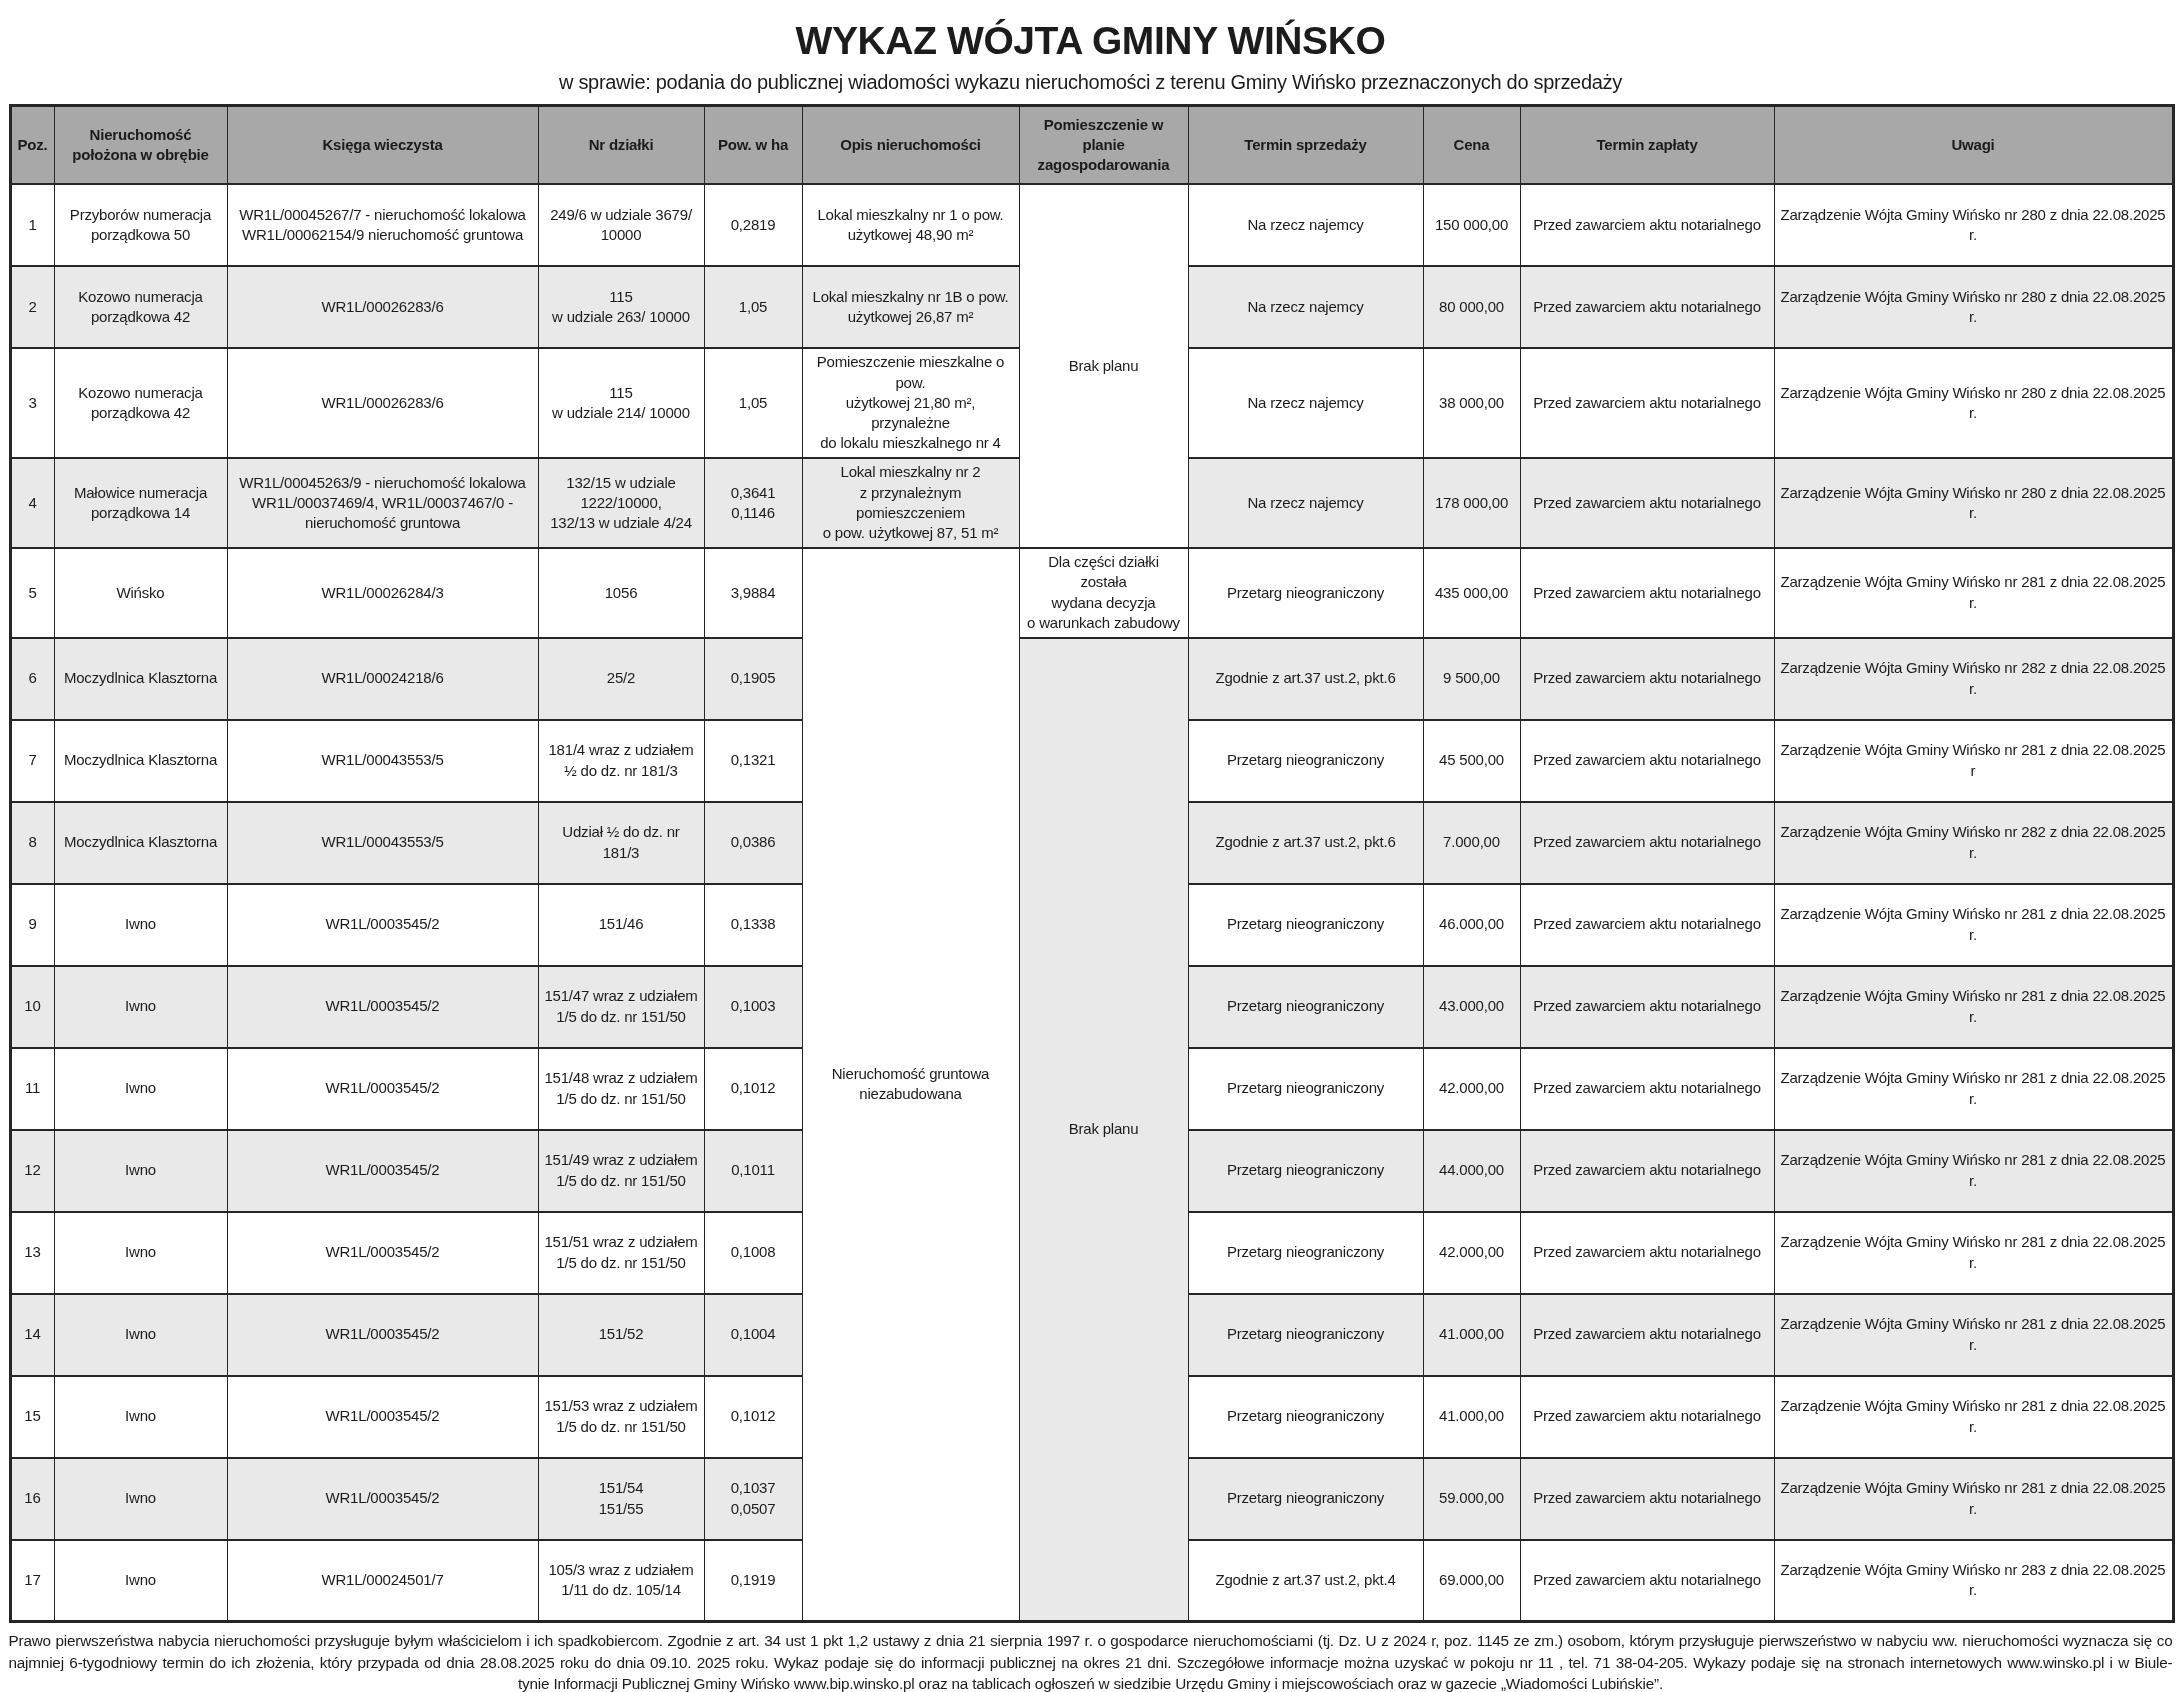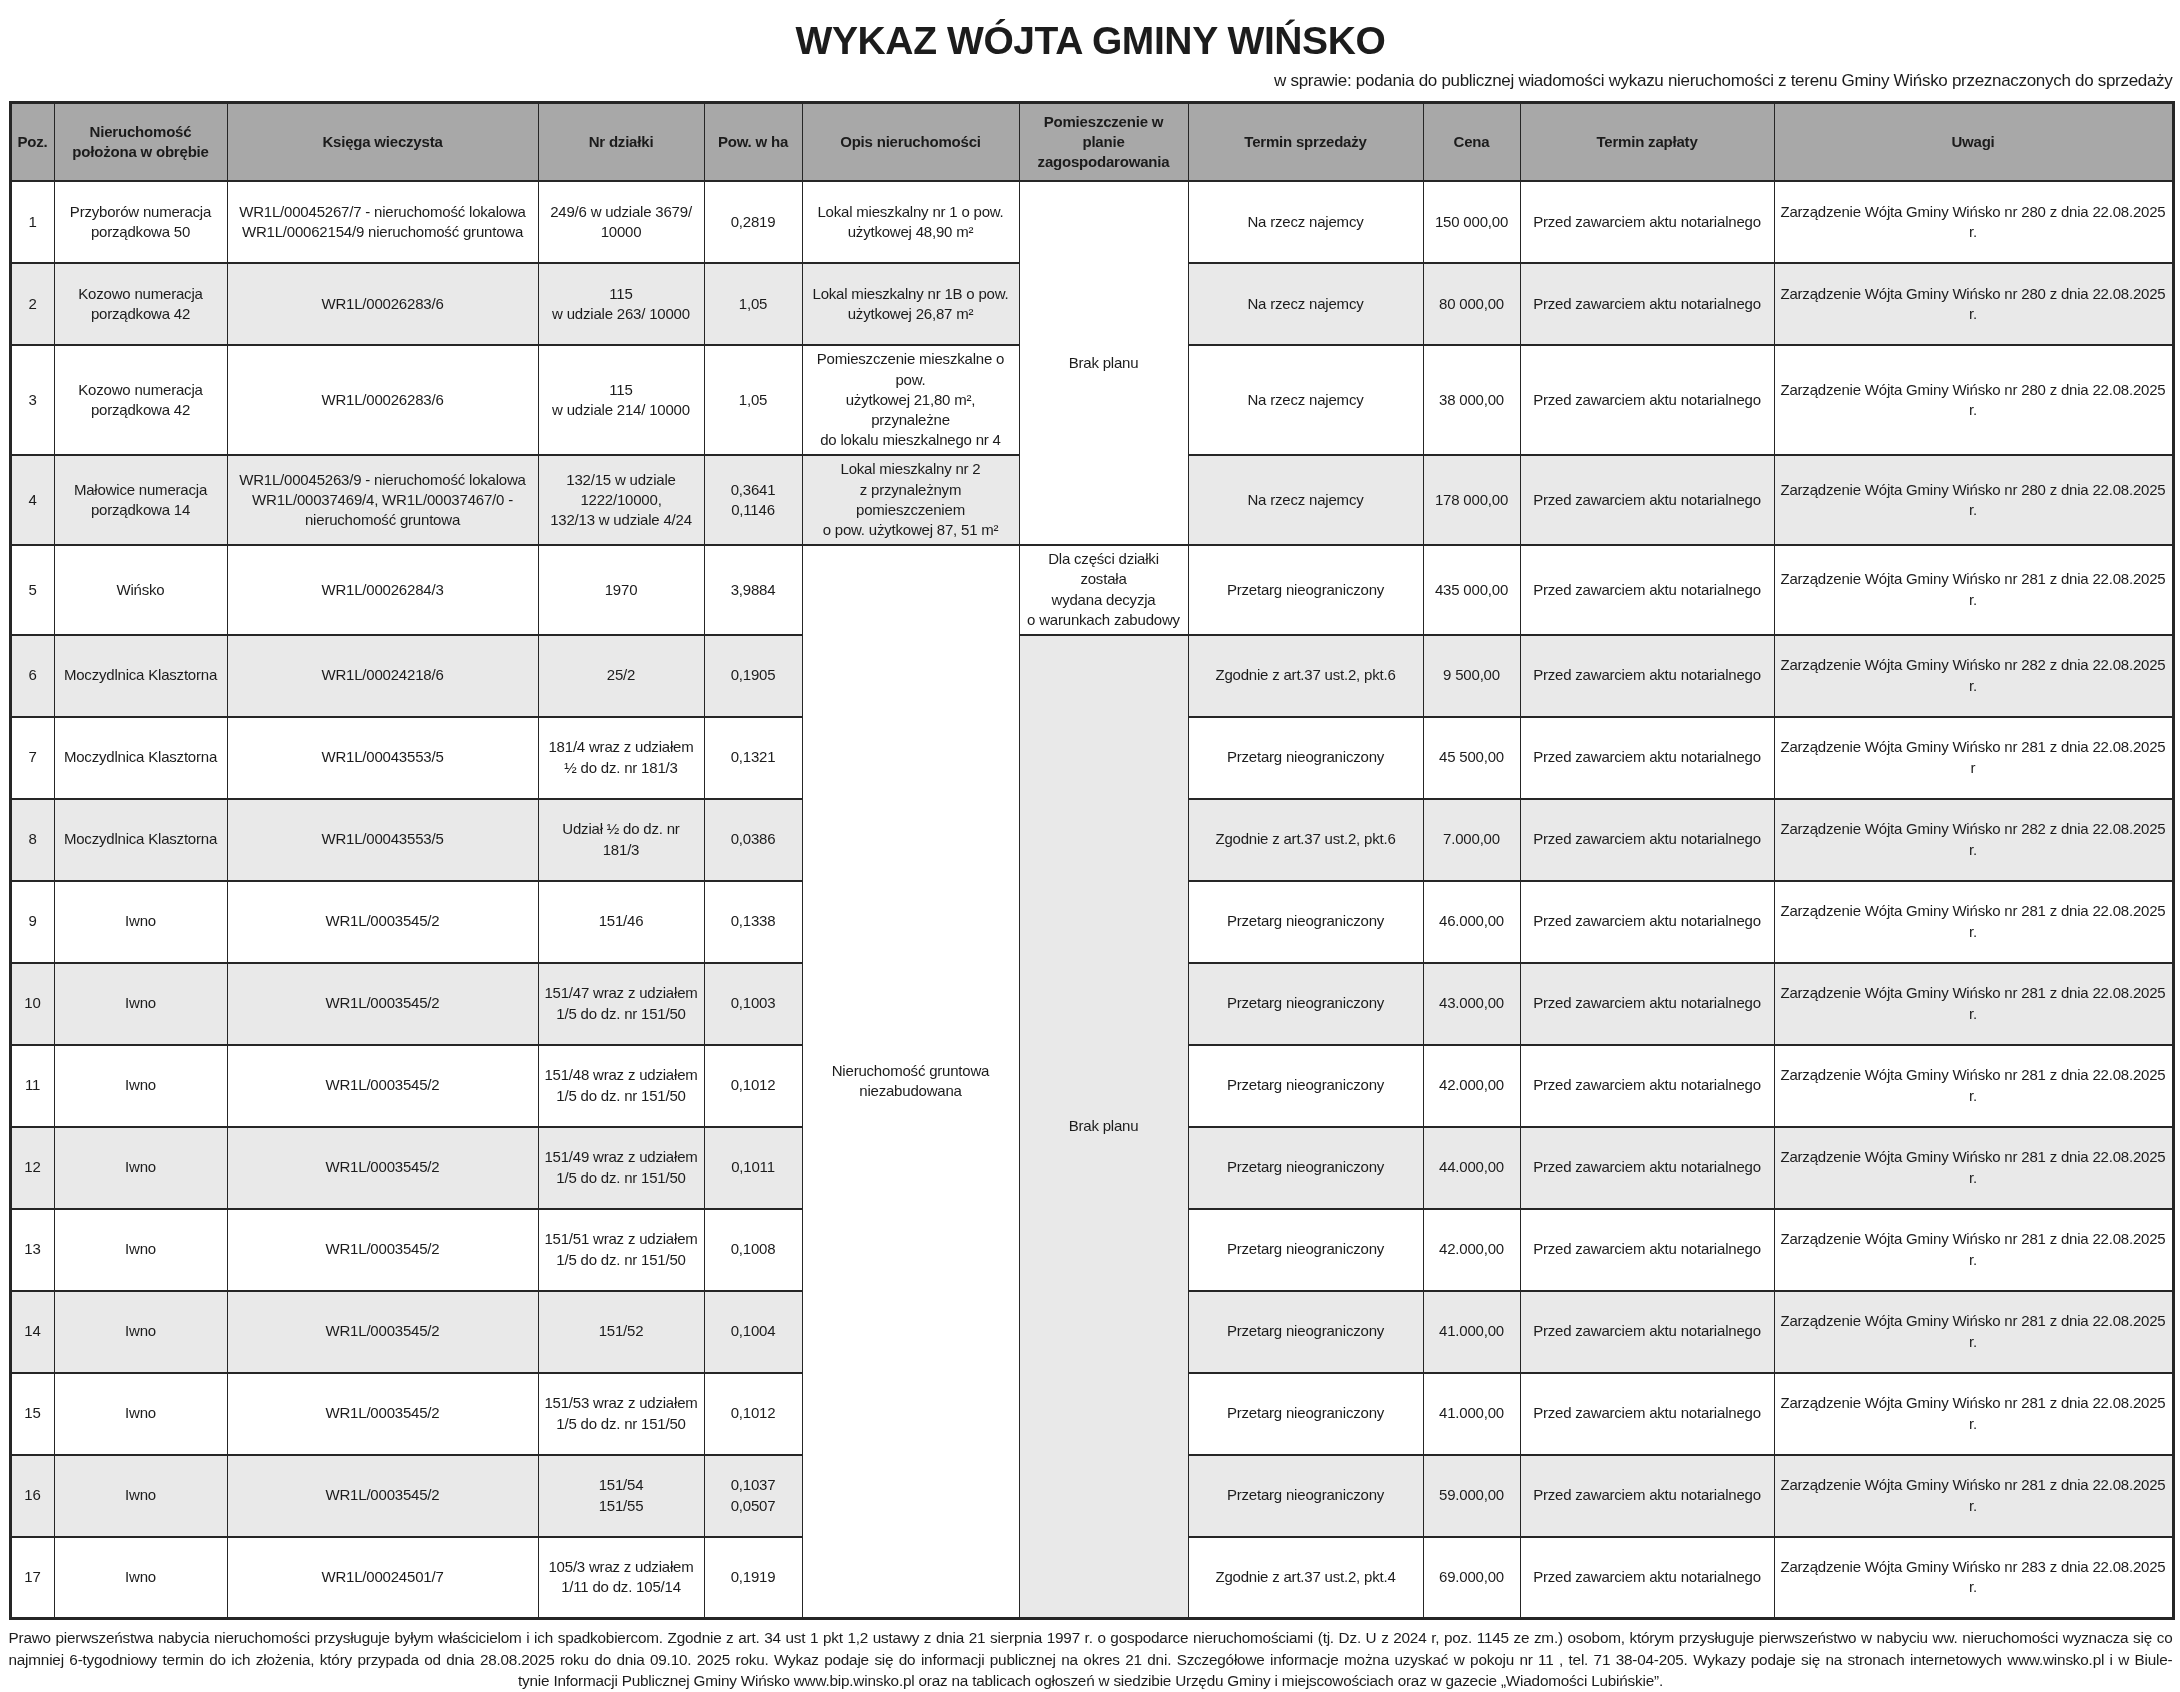--- a/index.html
+++ b/index.html
@@ -15,21 +15,21 @@
     font-family:"Liberation Sans","DejaVu Sans",sans-serif;
     color:var(--ink);
     overflow:hidden;
   }
   .page{width:2181px;padding:12px 8.5px 0 8.5px;}
   .doc-title{
     text-align:center;font-size:39px;font-weight:700;letter-spacing:-0.4px;
     margin-top:6.8px;
   }
   .doc-subtitle{
-    text-align:right;font-size:17px;font-weight:400;letter-spacing:-0.3px;
+    text-align:center;font-size:20px;font-weight:400;letter-spacing:-0.3px;
     margin-top:8.5px;margin-bottom:10.2px;
   }
   table.wykaz{
     width:2164px;table-layout:fixed;border-collapse:collapse;
     border:3.4px solid var(--border);
   }
   table.wykaz th, table.wykaz td{
     border:1.7px solid var(--border);
     border-top-width:2.6px;border-bottom-width:2.6px;
     vertical-align:middle;text-align:center;
@@ -161,21 +161,21 @@
 o pow. użytkowej 87, 51 m²</td>
           <td>Na rzecz najemcy</td>
           <td>178 000,00</td>
           <td>Przed zawarciem aktu notarialnego</td>
           <td>Zarządzenie Wójta Gminy Wińsko nr 280 z dnia 22.08.2025 r.</td>
         </tr>
         <tr>
           <td>5</td>
           <td>Wińsko</td>
           <td>WR1L/00026284/3</td>
-          <td>1970</td>
+          <td>1056</td>
           <td>3,9884</td>
           <td rowspan="13" class="merged-white">Nieruchomość gruntowa
 niezabudowana</td>
           <td class="merged-white">Dla części działki została
 wydana decyzja
 o warunkach zabudowy</td>
           <td>Przetarg nieograniczony</td>
           <td>435 000,00</td>
           <td>Przed zawarciem aktu notarialnego</td>
           <td>Zarządzenie Wójta Gminy Wińsko nr 281 z dnia 22.08.2025 r.</td>

